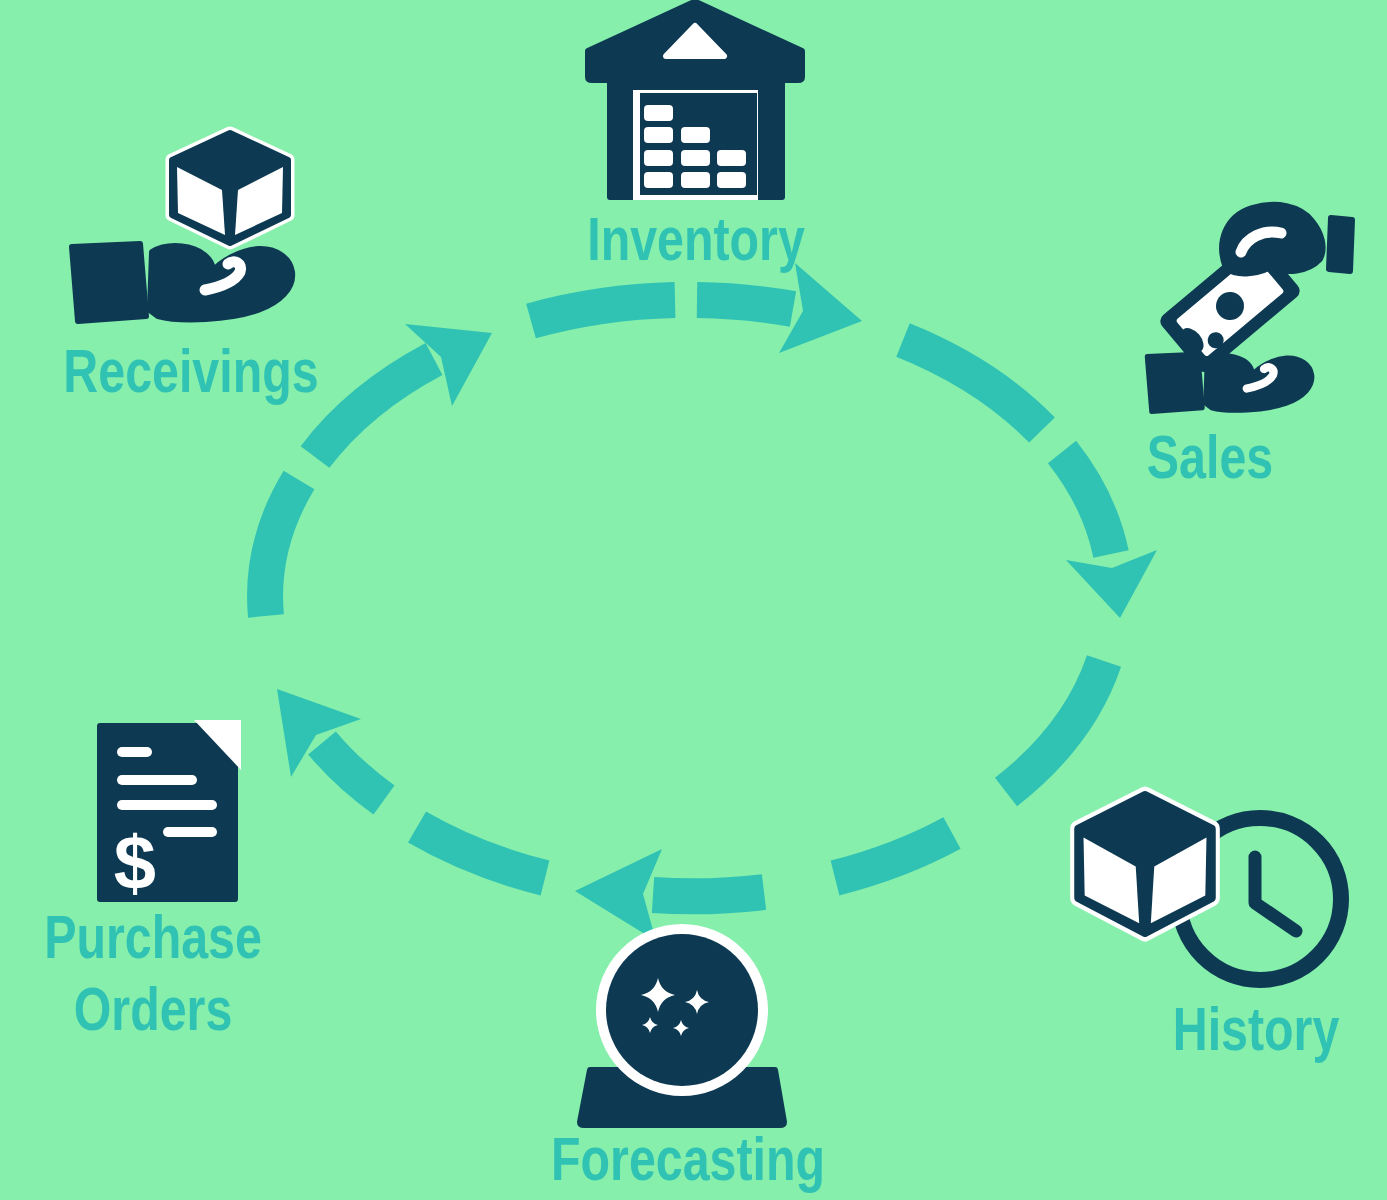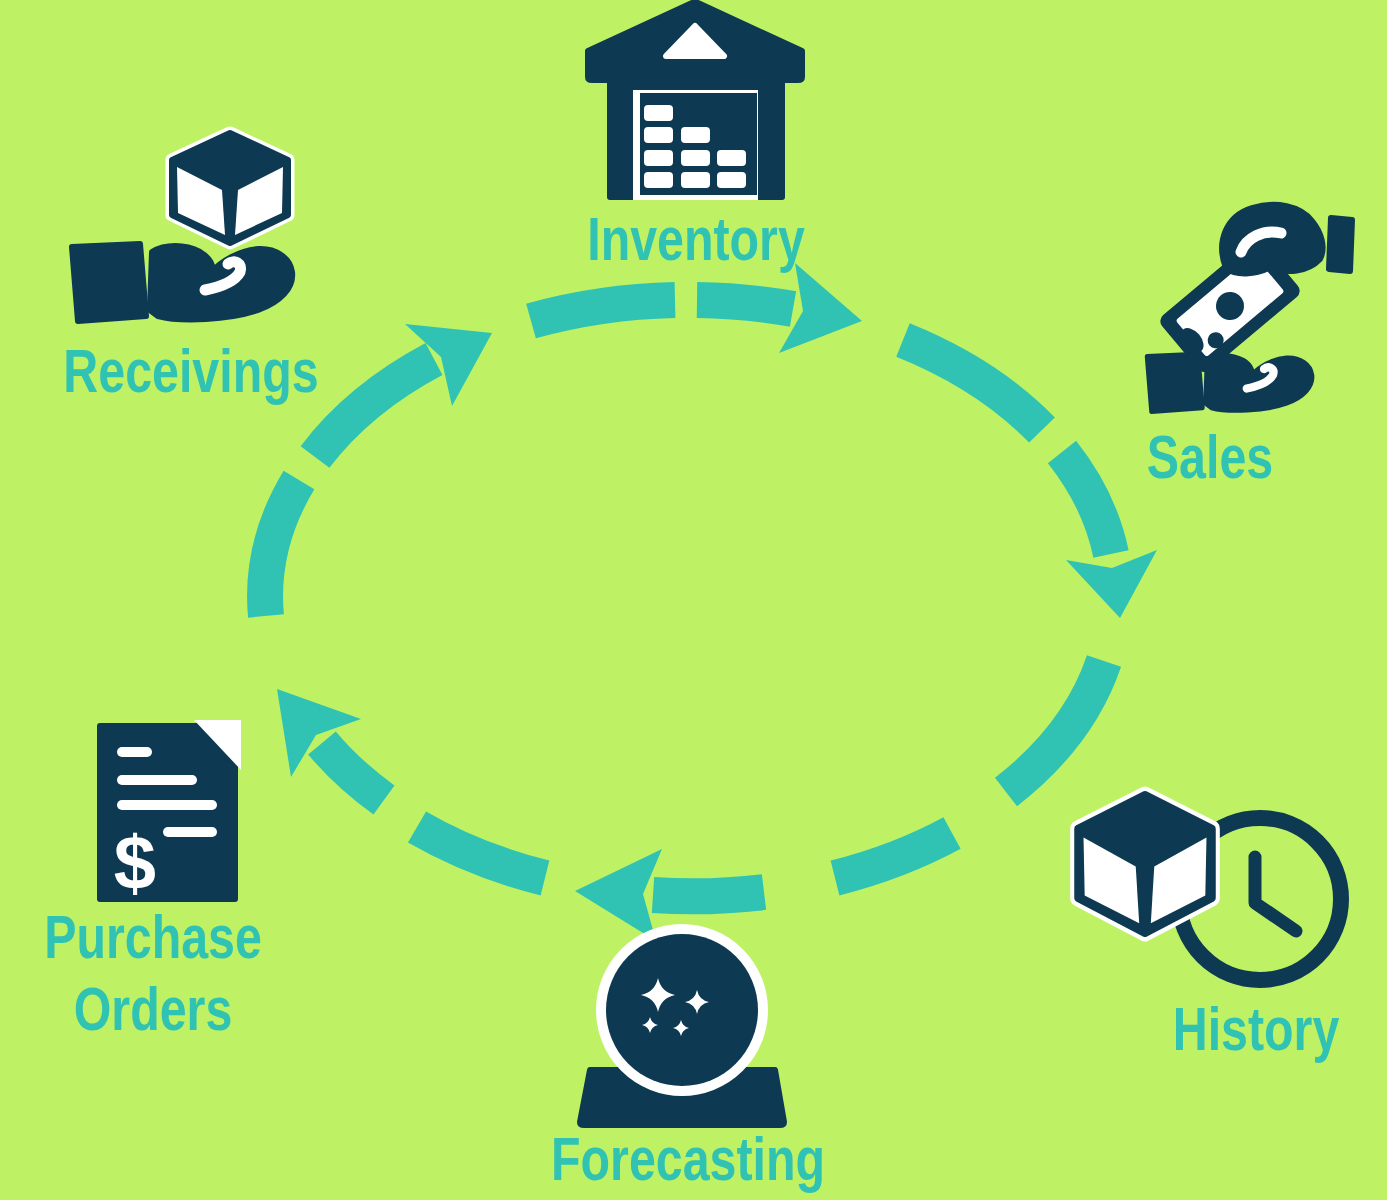--- a/index.html
+++ b/index.html
@@ -1,16 +1,16 @@
 <!DOCTYPE html>
 <html><head>
 <meta charset="utf-8">
 <style>
   html,body{margin:0;padding:0;background:#ffffff;}
-  .stage{position:relative;width:1387px;height:1200px;background:#bef264;overflow:hidden;}
+  .stage{position:relative;width:1387px;height:1200px;background:#86efac;overflow:hidden;}
   svg{display:block;}
   .navy{fill:#0d3a52;}
   .navy-round{fill:#0d3a52;stroke:#0d3a52;stroke-width:6;stroke-linejoin:round;}
   .white{fill:#ffffff;}
   .white-round{fill:#ffffff;stroke:#ffffff;stroke-width:6;stroke-linejoin:round;}
   .halo{fill:none;stroke:#ffffff;stroke-width:13;stroke-linejoin:round;}
   .arc{fill:none;stroke:#30c3b3;stroke-width:36;}
   .head{fill:#30c3b3;}
   .hook{fill:none;stroke:#ffffff;stroke-width:11;stroke-linecap:round;}
   .clockhand{fill:none;stroke:#0d3a52;stroke-width:13;stroke-linecap:round;stroke-linejoin:round;}

